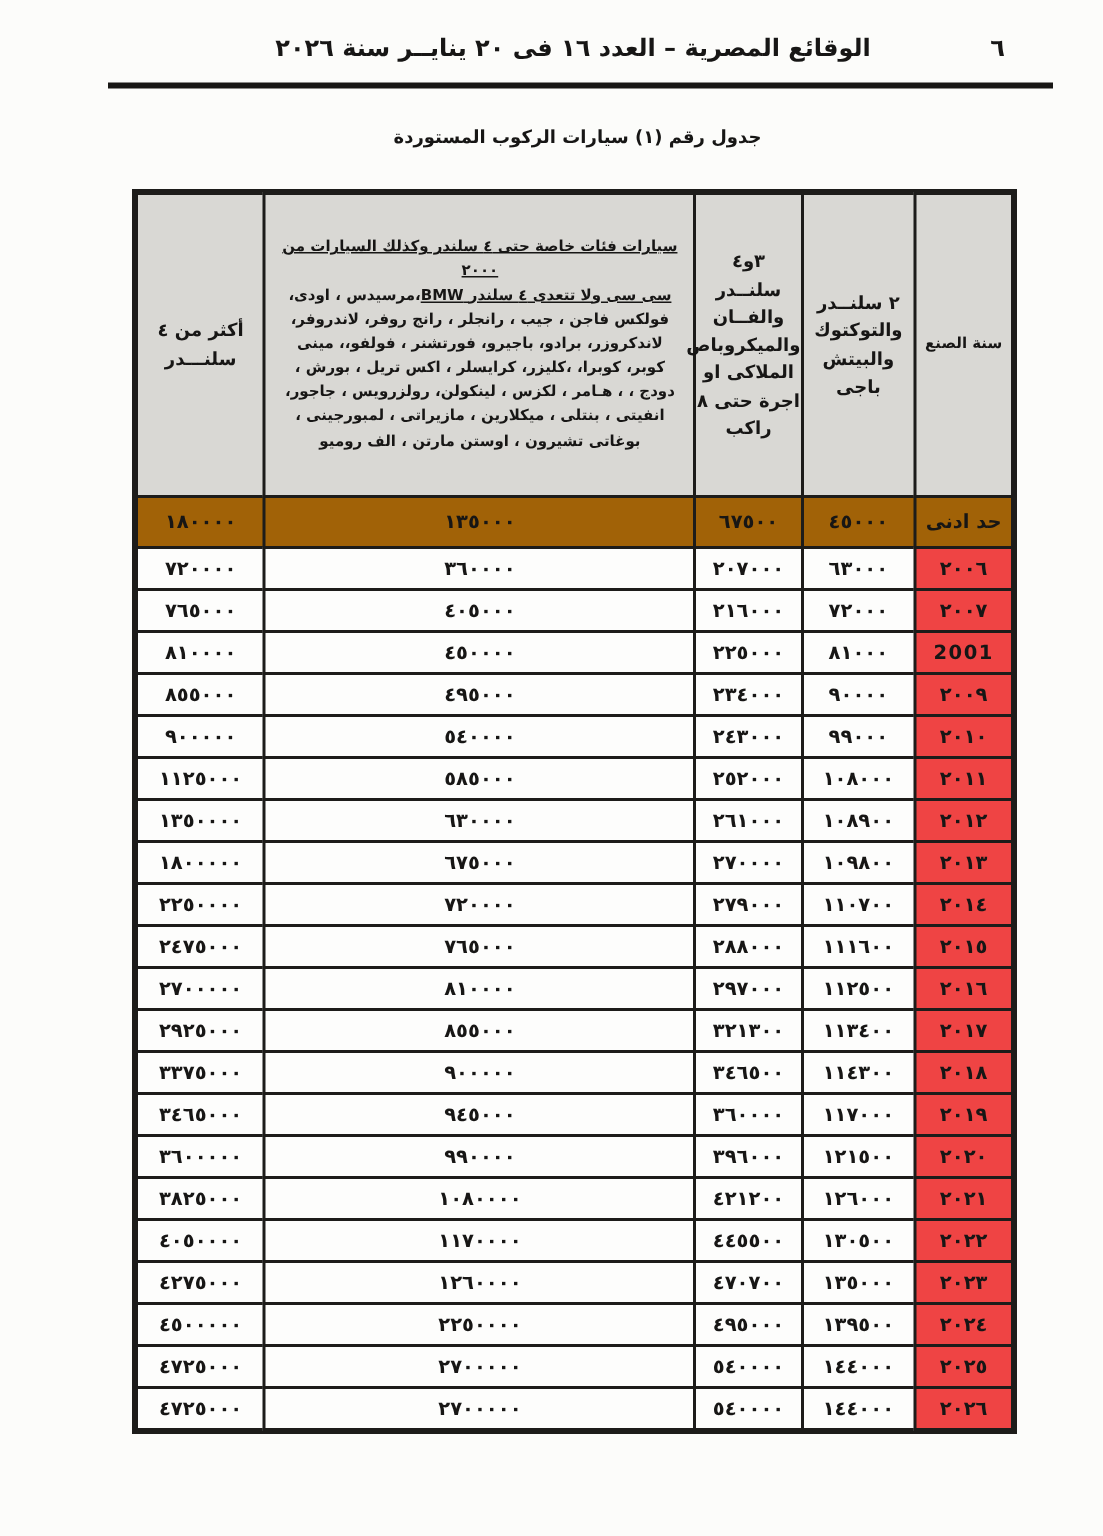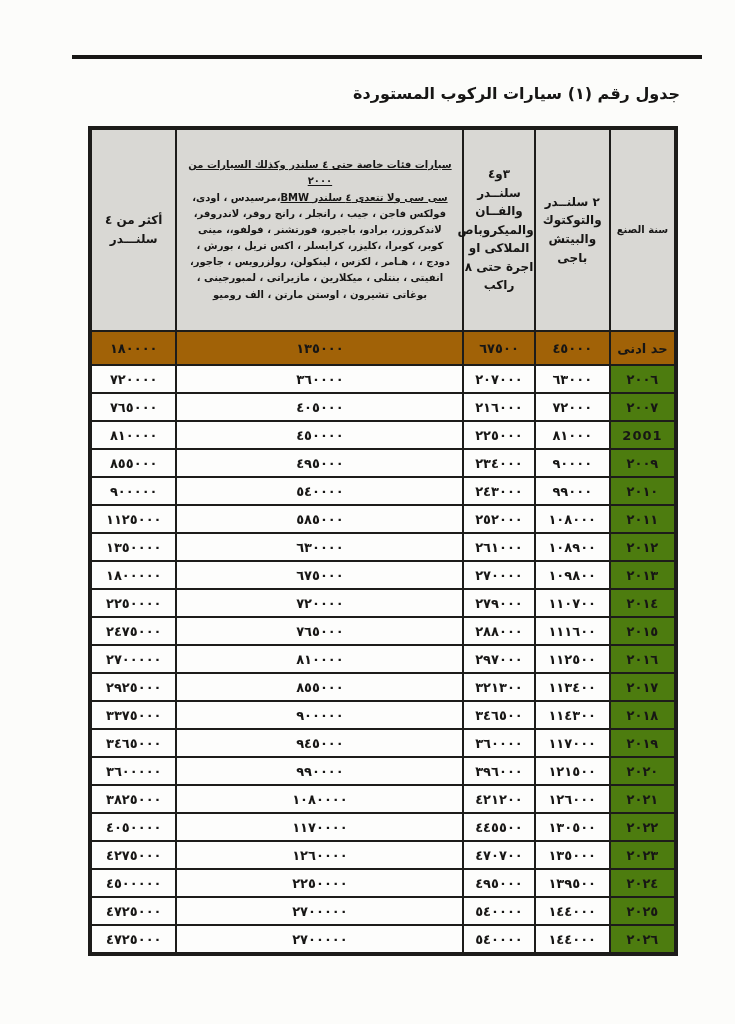--- a/index.html
+++ b/index.html
@@ -10,22 +10,22 @@
   
   .masthead{position:absolute;top:14px;left:72px;right:33px;height:42px;direction:rtl;}
   .gazette-title{
     position:absolute;top:8px;right:90px;left:80px;text-align:center;
     font-size:16px;font-weight:700;letter-spacing:.2px;white-space:nowrap;
   }
   .page-number{position:absolute;top:8px;right:32px;font-size:16px;font-weight:700;}
   .masthead-rule{position:absolute;top:55px;left:72px;right:33px;border-top:4px solid #181715;}
   
   .table-title{
-    position:absolute;top:84px;left:90px;width:590px;
-    font-size:16px;font-weight:700;direction:rtl;
+    position:absolute;top:84px;left:90px;width:590px;text-align:center;
+    font-size:12px;font-weight:700;direction:rtl;
   }
   
   .table-wrap{position:absolute;top:126px;left:88px;border:2px solid #1d1c1a;}
   table.gz{border-collapse:collapse;direction:rtl;table-layout:fixed;width:586px;}
   table.gz th,table.gz td{border:2px solid #1d1c1a;padding:0;}
   table.gz th{
     background:#d9d8d4;vertical-align:middle;text-align:center;
     font-weight:700;height:200px;
   }
   .col-year{width:62px;}
@@ -37,30 +37,34 @@
   .th-year{font-size:10px;}
   .special-head{
     font-size:10px;line-height:1.62;padding:4px 7px;text-align:center;direction:rtl;
   }
   .u{text-decoration:underline;}
   td.c-num{
     background:#fdfdfc;text-align:center;font-size:13px;font-weight:700;
     letter-spacing:2px;height:26px;
   }
   td.c-year{
-    background:#4d7c0f;text-align:center;font-size:13px;font-weight:700;
+    background:#ef4444;text-align:center;font-size:13px;font-weight:700;
     letter-spacing:1px;height:26px;
   }
   tr.hl td{background:#a16207;height:32px;}
 </style>
 </head>
 <body>
 
 <div class="page">
 
+  <div class="masthead">
+    <div class="gazette-title">الوقائع المصرية – العدد ١٦ فى ٢٠ ينايــر سنة ٢٠٢٦</div>
+    <div class="page-number">٦</div>
+  </div>
   <div class="masthead-rule"></div>
 
   <div class="table-title">جدول رقم (١) سيارات الركوب المستوردة</div>
 
   <div class="table-wrap">
     <table class="gz">
       <thead>
         <tr>
           <th class="col-year">
             <div class="th-lines th-year">سنة الصنع</div>

